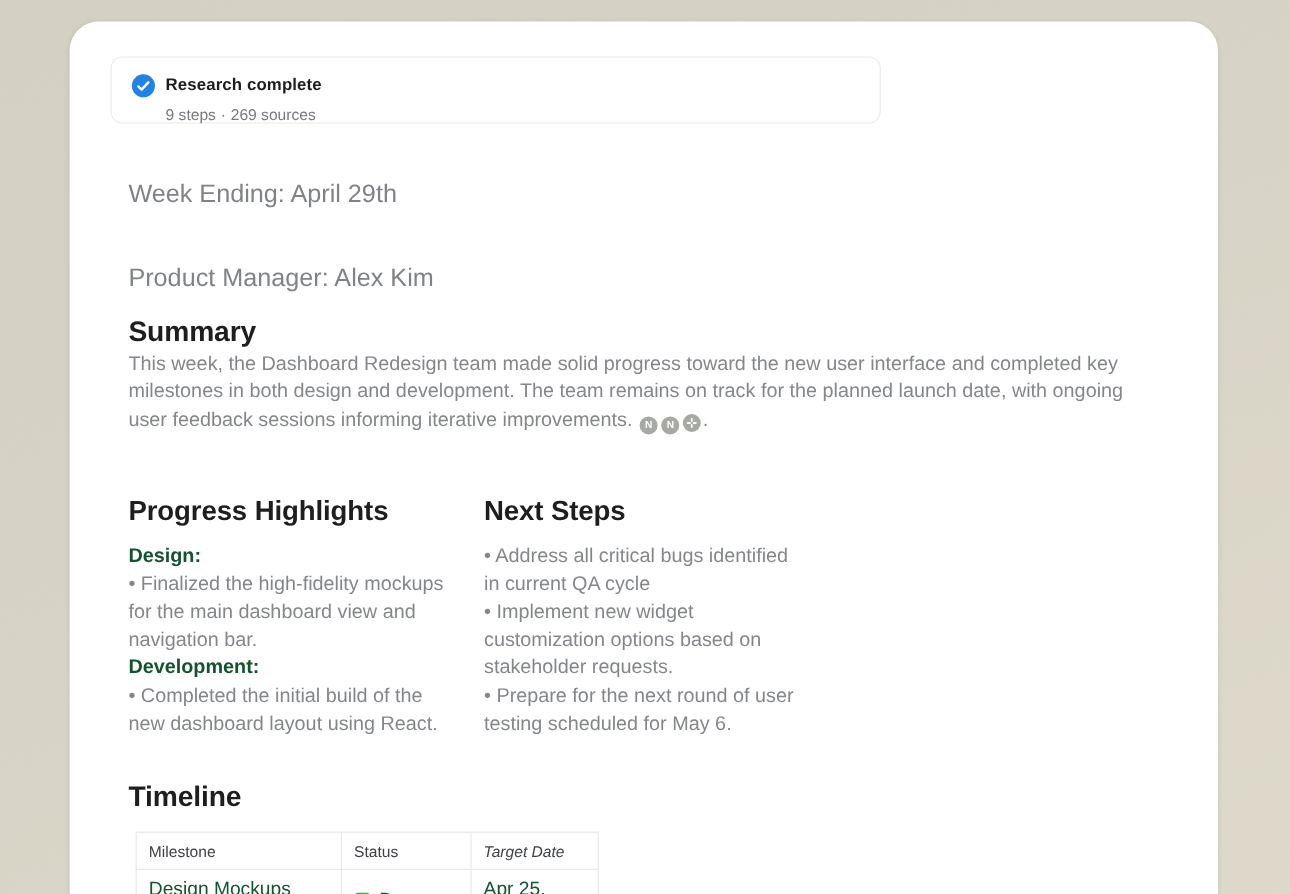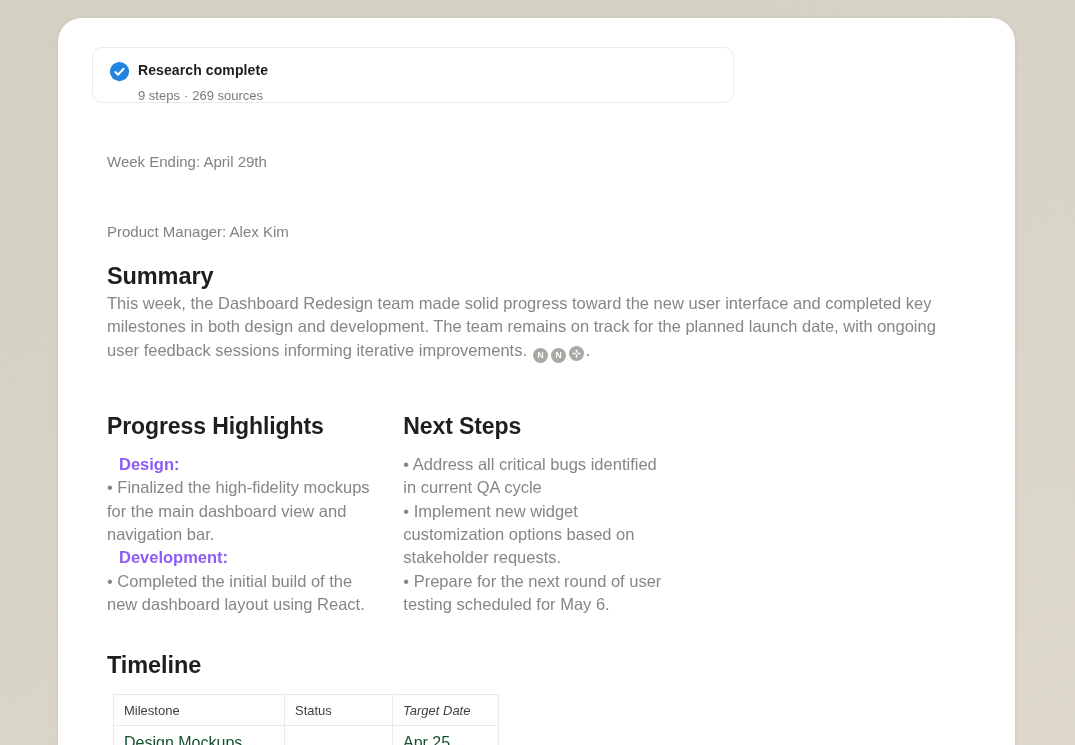--- a/index.html
+++ b/index.html
@@ -27,36 +27,36 @@
     display:flex; align-items:flex-start; padding:14px 16px; gap:8px;
     cursor:pointer;
   }
   .check-badge { width:21px; height:21px; flex:0 0 auto; margin-top:-1px; }
   .rb-text { display:flex; flex-direction:column; }
   .rb-title { font-size:14px; font-weight:700; color:#1c1d1f; line-height:17px; letter-spacing:.1px; }
   .rb-meta { margin-top:9px; font-size:13px; color:#76797e; line-height:15px; display:flex; gap:4px; align-items:center; }
   
   .doc { margin:22px 49px 0 49px; width:859px; }
   .doc-title { font-size:27px; font-weight:700; color:#1d1e20; letter-spacing:-.2px; line-height:32px; }
-  .meta-line { font-size:15px; color:#7f8287; line-height:23px;margin-top:47px; }
+  .meta-line { font-size:21px; color:#7f8287; line-height:23px;margin-top:47px; }
   .meta-block { margin-top:12px; }
   h2.sec { font-size:23.5px; font-weight:700; color:#1d1e20; letter-spacing:-.1px; line-height:28px; }
   .summary-h { margin-top:19px; }
   .summary-p { margin-top:2px; font-size:16.5px; color:#83868b; line-height:23.4px; }
   .cite {
     display:inline-flex; align-items:center; justify-content:center;
     width:15px; height:15px; border-radius:50%;
     background:#a7a9a3; color:#fff; font-size:8.5px; font-weight:700;
     vertical-align:-2px; margin:0 1.5px; cursor:pointer;
   }
   .cols { margin-top:22px; display:grid; grid-template-columns:repeat(3,1fr); column-gap:30px; }
   .col h3 { font-size:23px; font-weight:700; color:#1d1e20; line-height:27px; margin-bottom:13px; letter-spacing:-.1px;margin-top:28px; }
   .col .item { font-size:16.5px; line-height:23.3px; }
   .col .bullet { color:#83868b; }
-  .col .label { color:#8b5cf6; font-weight:700;margin-left:12px; }
+  .col .label { color:#14532d; font-weight:700; }
   
   .timeline-h { margin-top:35px; }
   table.tl { border-collapse:collapse; margin-top:15px; margin-left:6px; }
   table.tl th, table.tl td { border:1px solid #e9e9e6; text-align:left; vertical-align:middle; }
   table.tl th { font-weight:400; font-size:13px; color:#3e4145; padding:7px 10px; height:31px; }
   table.tl td { font-size:16px; color:#14532d; padding:8px 10px; height:32px; }
   .c-milestone { width:171px; } .c-status { width:108px; } .c-date { width:106px;font-style:italic; }
   .done-chip { display:inline-flex; align-items:center; gap:7px; }
   .done-check {
     width:14px; height:14px; border-radius:3.5px; background:#2bae4a;

